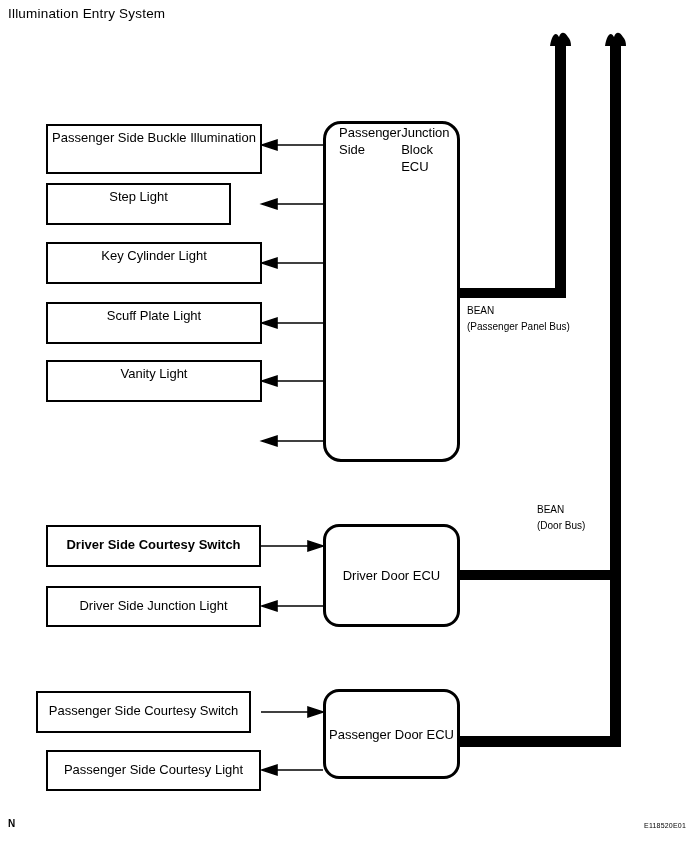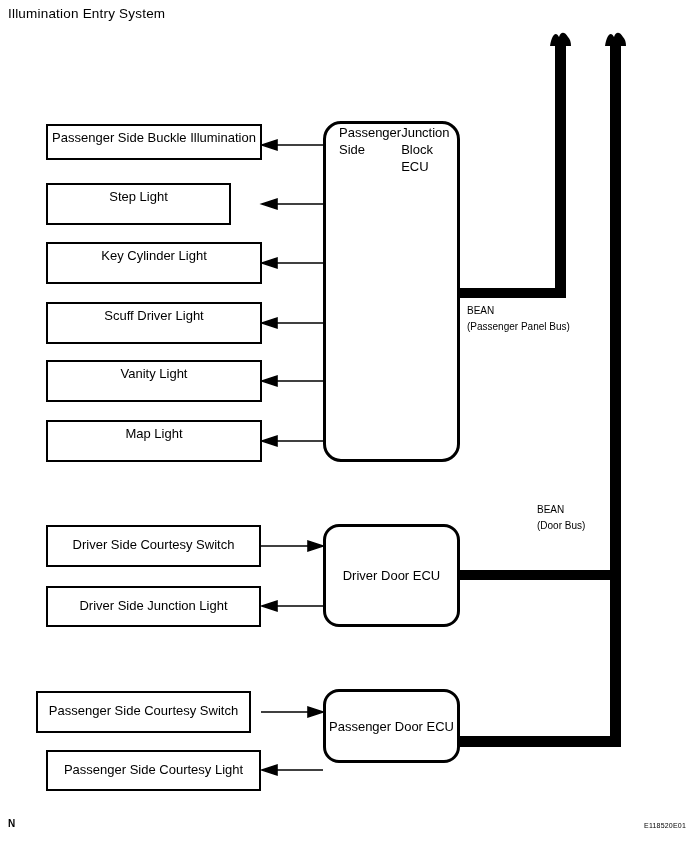--- a/index.html
+++ b/index.html
@@ -59,21 +59,21 @@
   }
   .ecu--driver {
     left: 323px; top: 524px;
     width: 137px; height: 103px;
     border-radius: 16px;
     align-items: center;
     text-align: center;
   }
   .ecu--passenger {
     left: 323px; top: 689px;
-    width: 137px; height: 74px;
+    width: 137px; height: 90px;
     border-radius: 16px;
     align-items: center;
     text-align: center;
   }
   .bus-label {
     position: absolute;
     z-index: 3;
     font-size: 10px;
     line-height: 16px;
     white-space: nowrap;
@@ -155,45 +155,42 @@
       <path d="M 550 46 C 552 34, 556 31, 559 37 C 561 31, 565 32, 568 37 C 570 39, 571 42, 571 46 Z"></path>
     </g>
     <g fill="#000">
       <rect x="610" y="44" width="11" height="703"></rect>
       <rect x="455" y="570" width="166" height="10"></rect>
       <rect x="455" y="736" width="166" height="11"></rect>
       <path d="M 605 46 C 607 34, 611 31, 614 37 C 616 31, 620 32, 623 37 C 625 39, 626 42, 626 46 Z"></path>
     </g>
   </svg>
 
-  <div class="box box--top" style="left:46px; top:124px; width:216px; height:36px;">
+  <div class="box box--top" style="left:46px; top:124px; width:216px; height:50px;">
     <span>Passenger Side Buckle Illumination</span>
   </div>
   <div class="box box--top" style="left:46px; top:183px; width:185px; height:42px;">
     <span>Step Light</span>
   </div>
   <div class="box box--top" style="left:46px; top:242px; width:216px; height:42px;justify-content:center;">
     <span>Key Cylinder Light</span>
   </div>
   <div class="box box--top" style="left:46px; top:302px; width:216px; height:42px;">
-    <span>Scuff Driver Light</span>
+    <span>Scuff Plate Light</span>
   </div>
   <div class="box box--top" style="left:46px; top:360px; width:216px; height:42px;">
     <span>Vanity Light</span>
-  </div>
-  <div class="box box--top" style="left:46px; top:420px; width:216px; height:42px;">
-    <span>Map Light</span>
   </div>
 
   <div class="ecu ecu--junction">
     <span>Passenger Side</span>
     <span>Junction Block ECU</span>
   </div>
 
-  <div class="box box--mid" style="left:46px; top:525px; width:215px; height:42px;">
+  <div class="box box--mid" style="left:46px; top:525px; width:215px; height:42px;font-weight:bold;">
     <span>Driver Side Courtesy Switch</span>
   </div>
   <div class="box box--mid" style="left:46px; top:586px; width:215px; height:41px;">
     <span>Driver Side Junction Light</span>
   </div>
   <div class="ecu ecu--driver">
     <span>Driver Door ECU</span>
   </div>
 
   <div class="box box--mid" style="left:36px; top:691px; width:215px; height:42px;">

